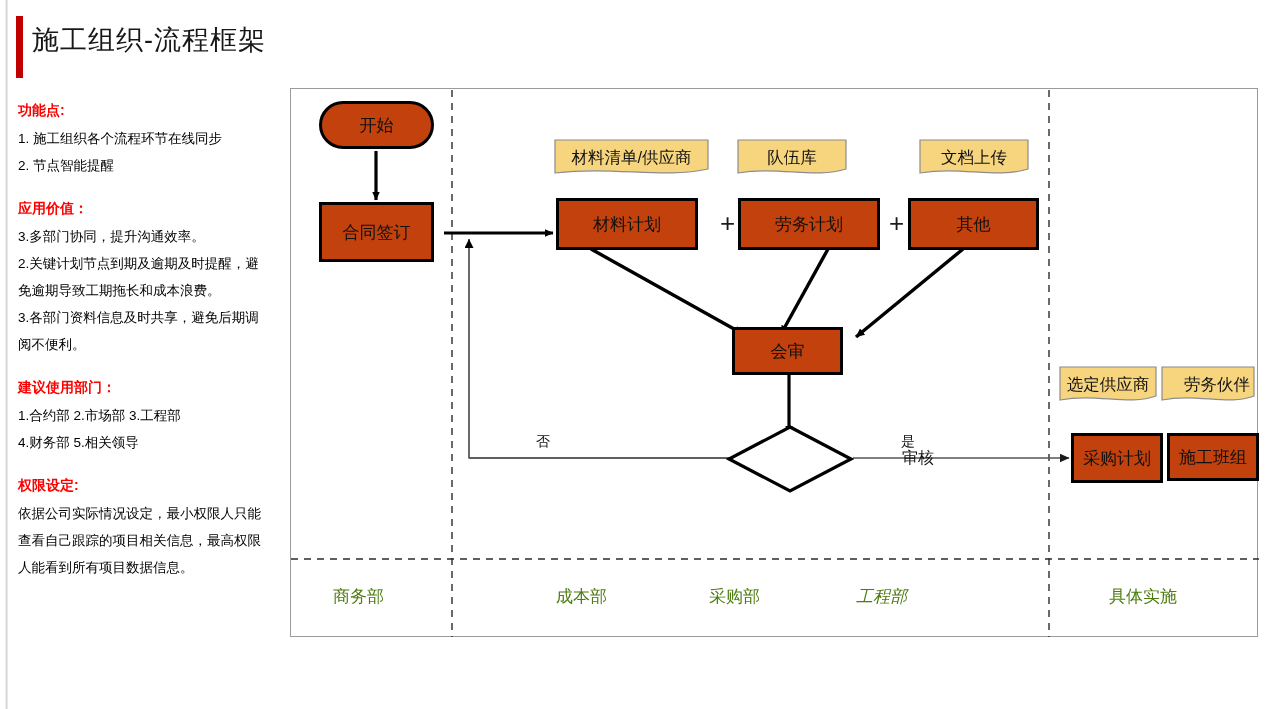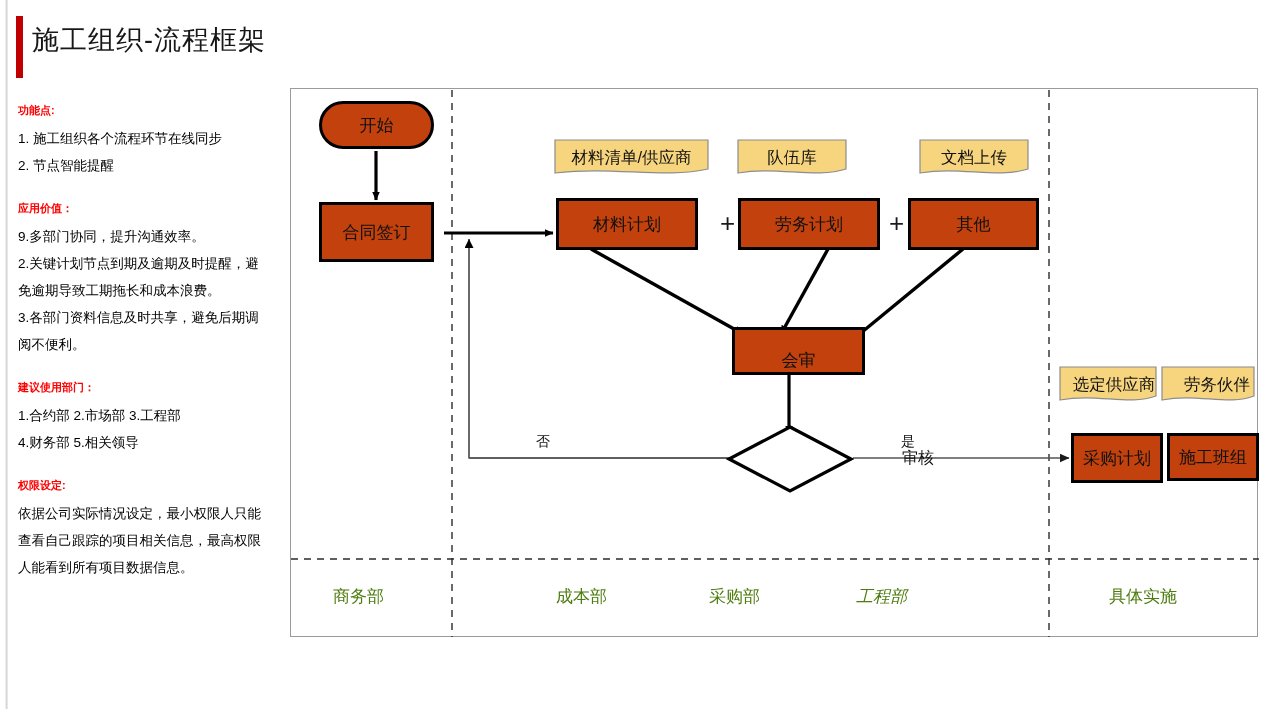--- a/index.html
+++ b/index.html
@@ -43,21 +43,21 @@
 
   
   #info-panel {
     position: absolute;
     left: 18px; top: 96px;
     width: 268px;
   }
   .info-block { margin-bottom: 15px; }
   .info-heading {
     color: #FF0000;
-    font-size: 11px;
+    font-size: 14px;
     font-weight: bold;
     line-height: 28px;
     margin-bottom: 1px;
   }
   .info-line {
     font-size: 13.5px;
     line-height: 27px;
     color: #000000;
   }
 
@@ -160,21 +160,21 @@
 <div id="info-panel">
 
   <div class="info-block">
     <div class="info-heading">功能点:</div>
     <div class="info-line">1. 施工组织各个流程环节在线同步</div>
     <div class="info-line">2. 节点智能提醒</div>
   </div>
 
   <div class="info-block">
     <div class="info-heading">应用价值：</div>
-    <div class="info-line">9.多部门协同，提升沟通效率。</div>
+    <div class="info-line">3.多部门协同，提升沟通效率。</div>
     <div class="info-line">2.关键计划节点到期及逾期及时提醒，避</div>
     <div class="info-line">免逾期导致工期拖长和成本浪费。</div>
     <div class="info-line">3.各部门资料信息及时共享，避免后期调</div>
     <div class="info-line">阅不便利。</div>
   </div>
 
   <div class="info-block">
     <div class="info-heading">建议使用部门：</div>
     <div class="info-line">1.合约部 2.市场部 3.工程部</div>
     <div class="info-line">4.财务部 5.相关领导</div>
@@ -246,21 +246,21 @@
     <svg width="110" height="42" viewBox="0 0 110 42">
       <path d="M1,1 L109,1 L109,30 C78,40 42,27 1,34 Z" fill="#F7D57E" stroke="#8c8c8c" stroke-width="1.2"></path>
     </svg>
     <span class="note-label" style="top:8px;">文档上传</span>
   </div>
 
   <div class="note" style="left:768px; top:277px; width:98px; height:42px;">
     <svg width="98" height="42" viewBox="0 0 98 42">
       <path d="M1,1 L97,1 L97,30 C70,40 38,27 1,34 Z" fill="#F7D57E" stroke="#8c8c8c" stroke-width="1.2"></path>
     </svg>
-    <span class="note-label" style="top:8px;padding-left:6px;">选定供应商</span>
+    <span class="note-label" style="top:8px;">选定供应商</span>
   </div>
 
   <div class="note" style="left:870px; top:277px; width:112px; height:42px;">
     <svg width="94" height="42" viewBox="0 0 94 42">
       <path d="M1,1 L93,1 L93,30 C68,40 36,27 1,34 Z" fill="#F7D57E" stroke="#8c8c8c" stroke-width="1.2"></path>
     </svg>
     <span class="note-label" style="top:8px;">劳务伙伴</span>
   </div>
 
   <div class="node start" style="left:28px; top:12px; width:115px; height:48px;">
@@ -280,21 +280,21 @@
   <div class="node" style="left:447px; top:109px; width:142px; height:52px;">
     <span>劳务计划</span>
   </div>
 
   <div class="plus" style="left:598px; top:121px;">+</div>
 
   <div class="node" style="left:617px; top:109px; width:131px; height:52px;">
     <span>其他</span>
   </div>
 
-  <div class="node" style="left:441px; top:238px; width:133px; height:48px;align-items:flex-end;">
+  <div class="node" style="left:441px; top:238px; width:111px; height:48px;">
     <span>会审</span>
   </div>
 
   <div class="diamond-wrap" style="left:435px; top:335px; width:128px; height:70px;">
     <svg width="128" height="70" viewBox="0 0 128 70">
       <polygon points="64,3 125,35 64,67 3,35" fill="#ffffff" stroke="#000000" stroke-width="3.2"></polygon>
     </svg>
     <span class="diamond-label" style="top:24px;">审核</span>
   </div>
 

